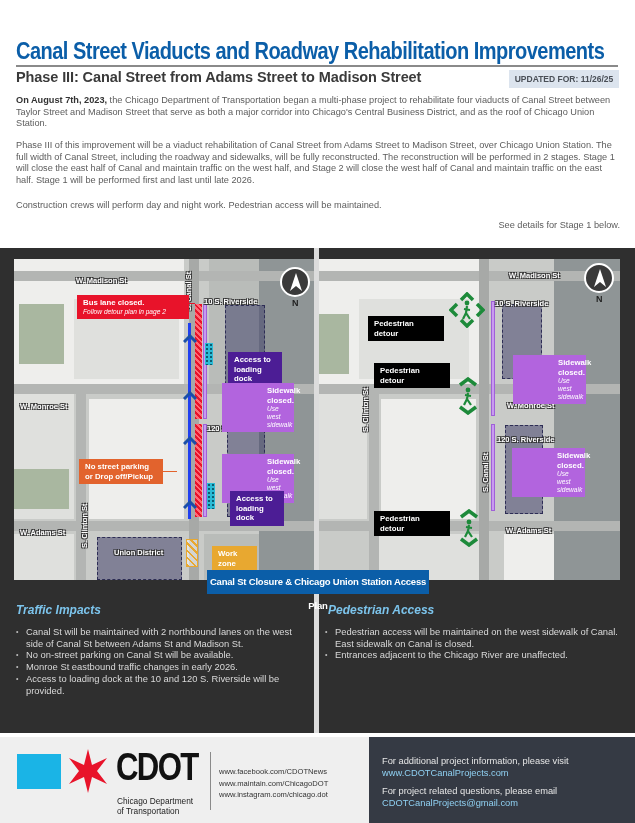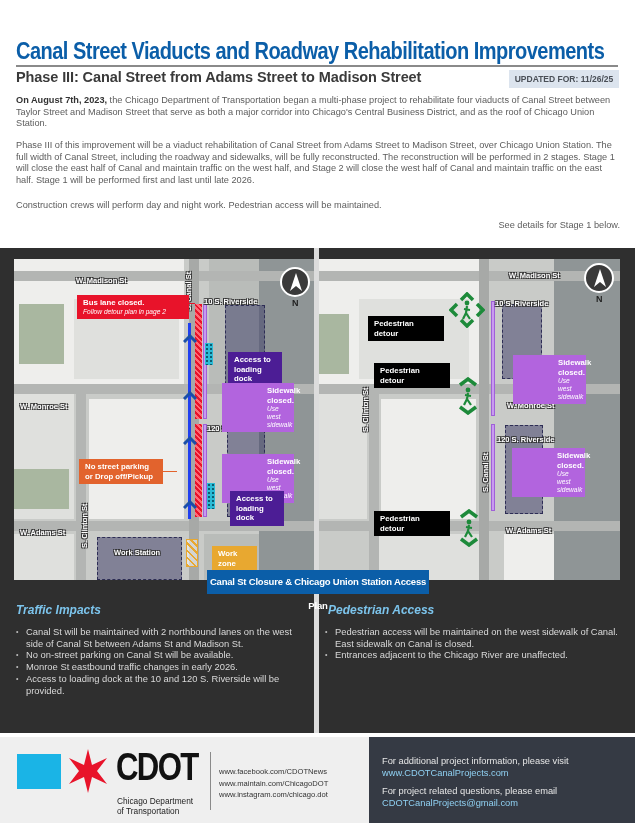--- a/index.html
+++ b/index.html
@@ -137,21 +137,21 @@
       <path d="M1 8 L7 2 L13 8" stroke="#1a4fa8" stroke-width="3" fill="none"></path>
     </svg>
 
   <span class="street-lbl" style="left:62px;top:17px;">W. Madison St</span>
   <span class="street-lbl" style="left:6px;top:143px;">W. Monroe St</span>
   <span class="street-lbl" style="left:6px;top:269px;">W. Adams St</span>
   <span class="street-lbl vert" style="left:170px;top:52px;">S. Canal St</span>
   <span class="street-lbl vert" style="left:66px;top:289px;">S. Clinton St</span>
   <span class="street-lbl" style="left:190px;top:38px;">10 S. Riverside</span>
   <span class="street-lbl" style="left:193px;top:165px;">120 S. Riverside</span>
-  <span class="street-lbl" style="left:100px;top:289px;">Work Station</span>
+  <span class="street-lbl" style="left:100px;top:289px;">Union District</span>
 
   <div class="compass" style="left:266px;top:8px;">
     <svg width="22" height="24" viewBox="0 0 22 24">
         <path d="M11 2 L17 20 L11 15 L5 20 Z" fill="#fff"></path>
       </svg>
   </div>
   <span class="compass-n" style="left:278px;top:39px;">N</span>
 
   <div class="callout c-red" style="left:63px;top:36px;width:112px;"><span>Bus lane closed.</span><i>Follow detour plan in page 2</i></div>
   <div class="leader" style="left:159px;top:44px;width:22px;background:#e8132a;"></div>

